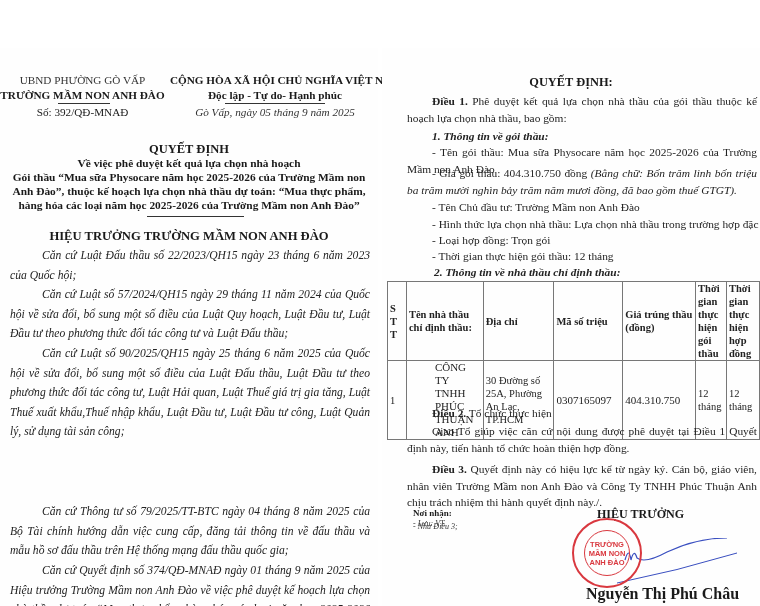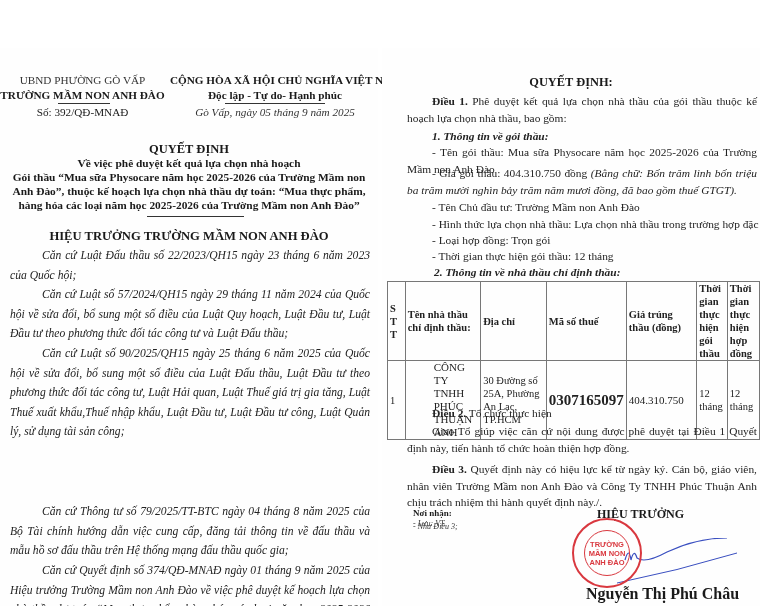--- a/index.html
+++ b/index.html
@@ -86,30 +86,30 @@
   <div class="abs body-rt" style="left: 50px; top: 200px;">- Thời gian thực hiện gói thầu: 12 tháng</div>
 
   <div class="abs b i body-rt" style="left: 52px; top: 216px;">2. Thông tin về nhà thầu chỉ định thầu:</div>
 
   <table class="bid" style="top:233px;">
     <tbody>
         <tr style="height:72px;">
       <th style="width:14px;">S T T</th>
       <th style="width:72px;">Tên nhà thầu chỉ định thầu:</th>
       <th style="width:66px;">Địa chỉ</th>
-      <th style="width:64px;">Mã số thuế</th>
+      <th style="width:64px;">Mã số triệu</th>
       <th style="width:68px;">Giá trúng thầu (đồng)</th>
       <th style="width:26px;">Thời gian thực hiện gói thầu</th>
       <th style="width:28px;">Thời gian thực hiện hợp đồng</th>
     </tr>
     <tr style="height:50px;">
       <td>1</td>
       <td style="font-size:11px;padding-left:28px;">CÔNG TY TNHH PHÚC THUẬN ANH</td>
       <td>30 Đường số 25A, Phường An Lạc, TP.HCM</td>
-      <td style="font-size:15px;font-weight:bold;">0307165097</td>
+      <td style="font-size:11px;">0307165097</td>
       <td style="font-size:11px;">404.310.750</td>
       <td>12 tháng</td>
       <td>12 tháng</td>
     </tr>
   </tbody>
     </table>
 
   <div class="abs body-rt" style="left:50px;top:357px;"><span class="b">Điều 2.</span><span> Tổ chức thực hiện</span></div>
   <div class="para body-rt" style="left:25px;width:350px;top:375px;text-indent:25px;">Giao Tổ giúp việc căn cứ nội dung được phê duyệt tại Điều 1 Quyết định này, tiến hành tổ chức hoàn thiện hợp đồng.</div>
   <div class="para body-rt" style="left:25px;width:350px;top:413px;text-indent:25px;"><span class="b">Điều 3.</span><span> Quyết định này có hiệu lực kể từ ngày ký. Cán bộ, giáo viên, nhân viên Trường Mầm non Anh Đào và Công Ty TNHH Phúc Thuận Anh chịu trách nhiệm thi hành quyết định này./.</span></div>

